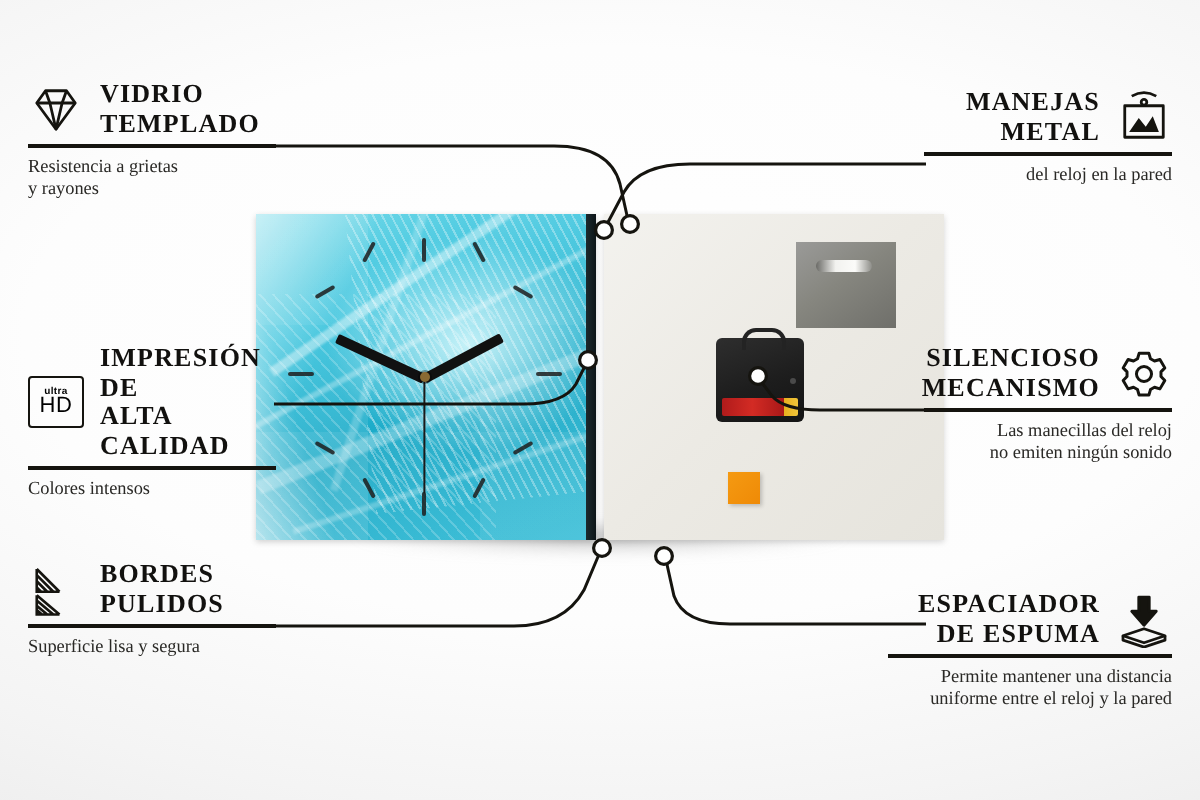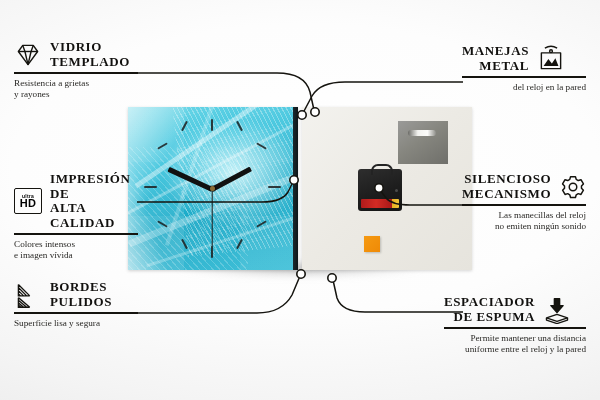--- a/index.html
+++ b/index.html
@@ -96,39 +96,39 @@
   .mech-dot{position:absolute;right:4px;top:20px;width:3px;height:3px;background:#4a4a4a;border-radius:50%;}
   .foam{
     position:absolute;left:62px;top:129px;width:16px;height:16px;
     background:linear-gradient(135deg,#f59a12,#ef8a06);
     box-shadow:1px 1px 2px rgba(0,0,0,.2);
   }
   
   .callout{position:absolute;width:200px;}
   .callout.right{text-align:right;}
   .head{display:flex;align-items:center;gap:8px;}
-  .callout.right .head{justify-content:flex-start;}
+  .callout.right .head{justify-content:flex-end;}
   .titles{
     font-family:"Liberation Serif",serif;
     font-size:13px;line-height:14.5px;font-weight:700;
     letter-spacing:.6px;color:#12110f;text-transform:uppercase;
   }
   .rule{height:1.6px;background:#15140f;margin:3px 0 4px 0;}
   .desc{
     font-family:"Liberation Serif",serif;
     font-size:9.2px;line-height:11.4px;color:#2a2926;
   }
   .ico{width:28px;height:28px;flex:0 0 28px;display:block;}
   #lines{position:absolute;left:0;top:0;width:600px;height:400px;pointer-events:none;}
   .hd-box{
     width:27px;height:24px;border:1.6px solid #15140f;border-radius:2px;
     display:flex;flex-direction:column;align-items:center;justify-content:center;line-height:1;
   }
   .hd-small{font-family:"Liberation Sans",sans-serif;font-size:5px;font-weight:700;letter-spacing:.2px;}
-  .hd-big{font-family:"Liberation Sans",sans-serif;font-size:11px;font-weight:700;letter-spacing:.3px;margin-top:-1px;}
+  .hd-big{font-family:"Liberation Sans",sans-serif;font-size:11px;font-weight:400;letter-spacing:.3px;margin-top:-1px;}
 </style>
 </head>
 <body>
 
 <div id="stage">
 
   <div id="prod-shadow"></div>
 
   <div id="product">
 
@@ -226,21 +226,20 @@
         </div>
       </div>
       <div class="titles">
         <div>IMPRESIÓN DE</div>
         <div>ALTA CALIDAD</div>
       </div>
     </div>
     <div class="rule"></div>
     <div class="desc">
       <div>Colores intensos</div>
-      <div>e imagen vívida</div>
     </div>
   </div>
 
   <div class="callout" style="left:14px;top:280px;width:124px;">
     <div class="head">
       <svg class="ico" viewBox="0 0 32 32">
         <g stroke="#15140f" stroke-width="1.5" fill="none">
           <path d="M5 4 L18 17 M5 7.5 L14.5 17 M5 11 L11 17 M5 14.5 L7.5 17 M5 4 L5 17 L18 17"></path>
           <path d="M5 19 L18 30 M5 22 L14.5 30 M5 25 L11 30 M5 27.5 L8 30 M5 19 L5 30 L18 30"></path>
         </g>

